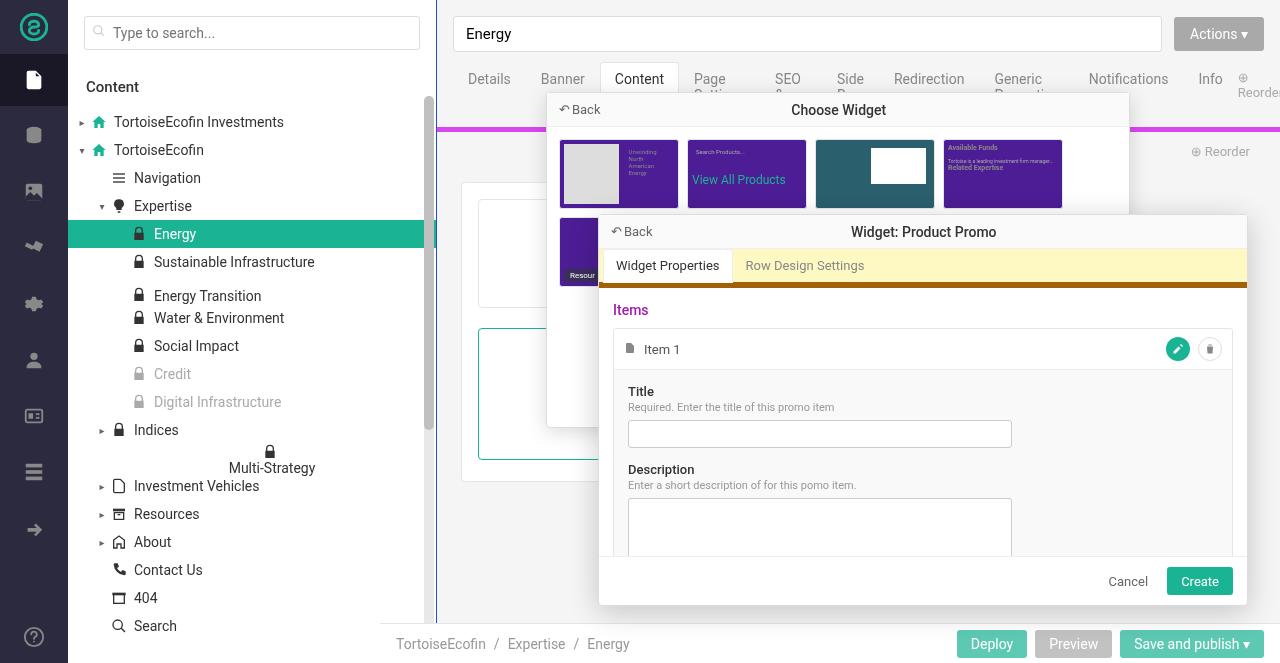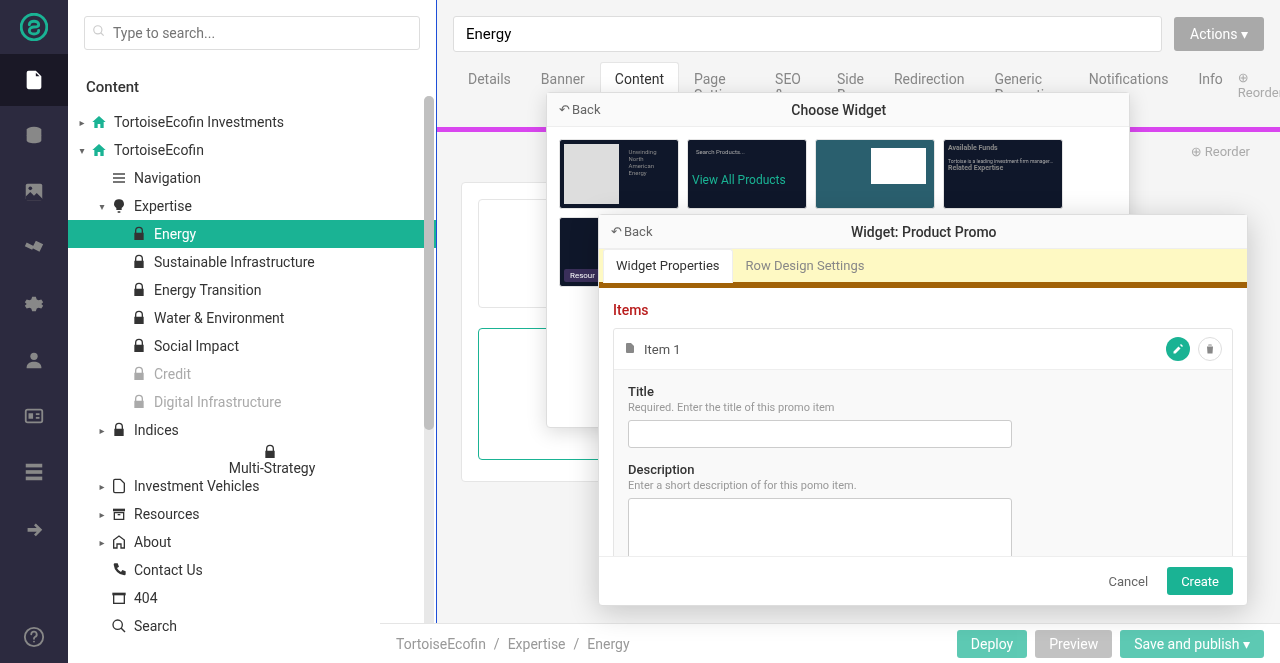--- a/index.html
+++ b/index.html
@@ -47,30 +47,30 @@
 .fb{height:28px;padding:0 14px;border:none;border-radius:3px;color:#fff;font-size:14px;cursor:pointer;opacity:.7}
 .fb.deploy{background:#1ab394}
 .fb.preview{background:#a9a9a9}
 .fb.publish{background:#1ab394}
 
 .modal-cw{position:absolute;left:546px;top:92px;width:584px;height:336px;background:#fff;border:1px solid #ddd;border-radius:4px;box-shadow:0 4px 20px rgba(0,0,0,.15)}
 .mh{height:34px;display:flex;align-items:center;padding:0 12px;border-bottom:1px solid #eee;background:#fafafa}
 .back-link{font-size:13px;color:#666;cursor:pointer;display:flex;align-items:center;gap:2px}
 .mt{flex:1;text-align:center;font-size:14px;color:#333;font-weight:500}
 .widget-grid{padding:12px;display:flex;flex-wrap:wrap;gap:8px;overflow:hidden}
-.wthumb{width:120px;height:70px;border:1px solid #e5e5e5;border-radius:3px;background:#0f172a;position:relative;overflow:hidden;font-size:7px;color:#888;padding:4px}
+.wthumb{width:120px;height:70px;border:1px solid #e5e5e5;border-radius:3px;background:#4c1d95;position:relative;overflow:hidden;font-size:7px;color:#888;padding:4px}
 .wthumb.teal{background:#2a5f6e}
 .tag{position:absolute;left:4px;bottom:4px;background:#3a2f5a;color:#fff;font-size:8px;padding:2px 6px;border-radius:2px}
 
 .modal-pp{position:absolute;left:598px;top:214px;width:650px;height:392px;background:#fff;border:1px solid #ddd;border-radius:4px;box-shadow:0 6px 30px rgba(0,0,0,.2);display:flex;flex-direction:column}
 .pp-tabs{display:flex;padding:0 4px;border-bottom:6px solid #a16207;background:#fef9c3}
 .pp-tab{padding:8px 12px;font-size:13px;color:#888;cursor:pointer;border:1px solid transparent}
 .pp-tab.active{background:#fff;border:1px solid #eee;border-bottom:1px solid #fff;margin-bottom:-1px;color:#333;border-radius:3px 3px 0 0}
 .pp-body{flex:1;padding:14px;overflow-y:auto}
-.items-label{font-size:14px;font-weight:500;margin-bottom:10px;color:#b91c1c}
+.items-label{font-size:14px;font-weight:500;margin-bottom:10px;color:#a21caf}
 .item-row{border:1px solid #e5e5e5;border-radius:3px}
 .item-head{display:flex;align-items:center;padding:8px 10px;gap:8px}
 .item-head .name{flex:1;font-size:13px;color:#555}
 .icon-btn{width:24px;height:24px;border-radius:50%;display:flex;align-items:center;justify-content:center;cursor:pointer;border:1px solid #ddd;background:#fff;color:#888}
 .icon-btn.edit{background:#1ab394;color:#fff;border:none}
 .item-form{background:#f9f9f9;padding:14px;border-top:1px solid #eee}
 .fld-label{font-size:13px;font-weight:500;color:#333;margin-bottom:2px}
 .fld-help{font-size:11px;color:#999;margin-bottom:6px}
 .fld-input{width:65%;height:28px;border:1px solid #ccc;border-radius:3px;padding:0 8px;font-size:13px;margin-bottom:14px;background:#fff}
 .fld-textarea{width:65%;height:70px;border:1px solid #ccc;border-radius:3px;padding:6px 8px;font-size:13px;background:#fff;resize:none}
@@ -218,21 +218,21 @@
         </div>
         <div class="tree-row" style="padding-left: 48px;">
           <span class="tree-chevron"></span>
           <span class="tree-icon">
             <svg viewBox="0 0 24 24" class="ic-lock">
               <path d="M6 10V7a6 6 0 1 1 12 0v3h1v11H5V10h1zm2 0h8V7a4 4 0 1 0-8 0v3z"></path>
             </svg>
           </span>
           <span class="tree-label">Sustainable Infrastructure</span>
         </div>
-        <div class="tree-row" style="padding-left: 48px;">
+        <div class="tree-row" style="padding-left: 48px; align-items: flex-end;">
           <span class="tree-chevron"></span>
           <span class="tree-icon">
             <svg viewBox="0 0 24 24" class="ic-lock">
               <path d="M6 10V7a6 6 0 1 1 12 0v3h1v11H5V10h1zm2 0h8V7a4 4 0 1 0-8 0v3z"></path>
             </svg>
           </span>
           <span class="tree-label">Energy Transition</span>
         </div>
         <div class="tree-row" style="padding-left: 48px;">
           <span class="tree-chevron"></span>

